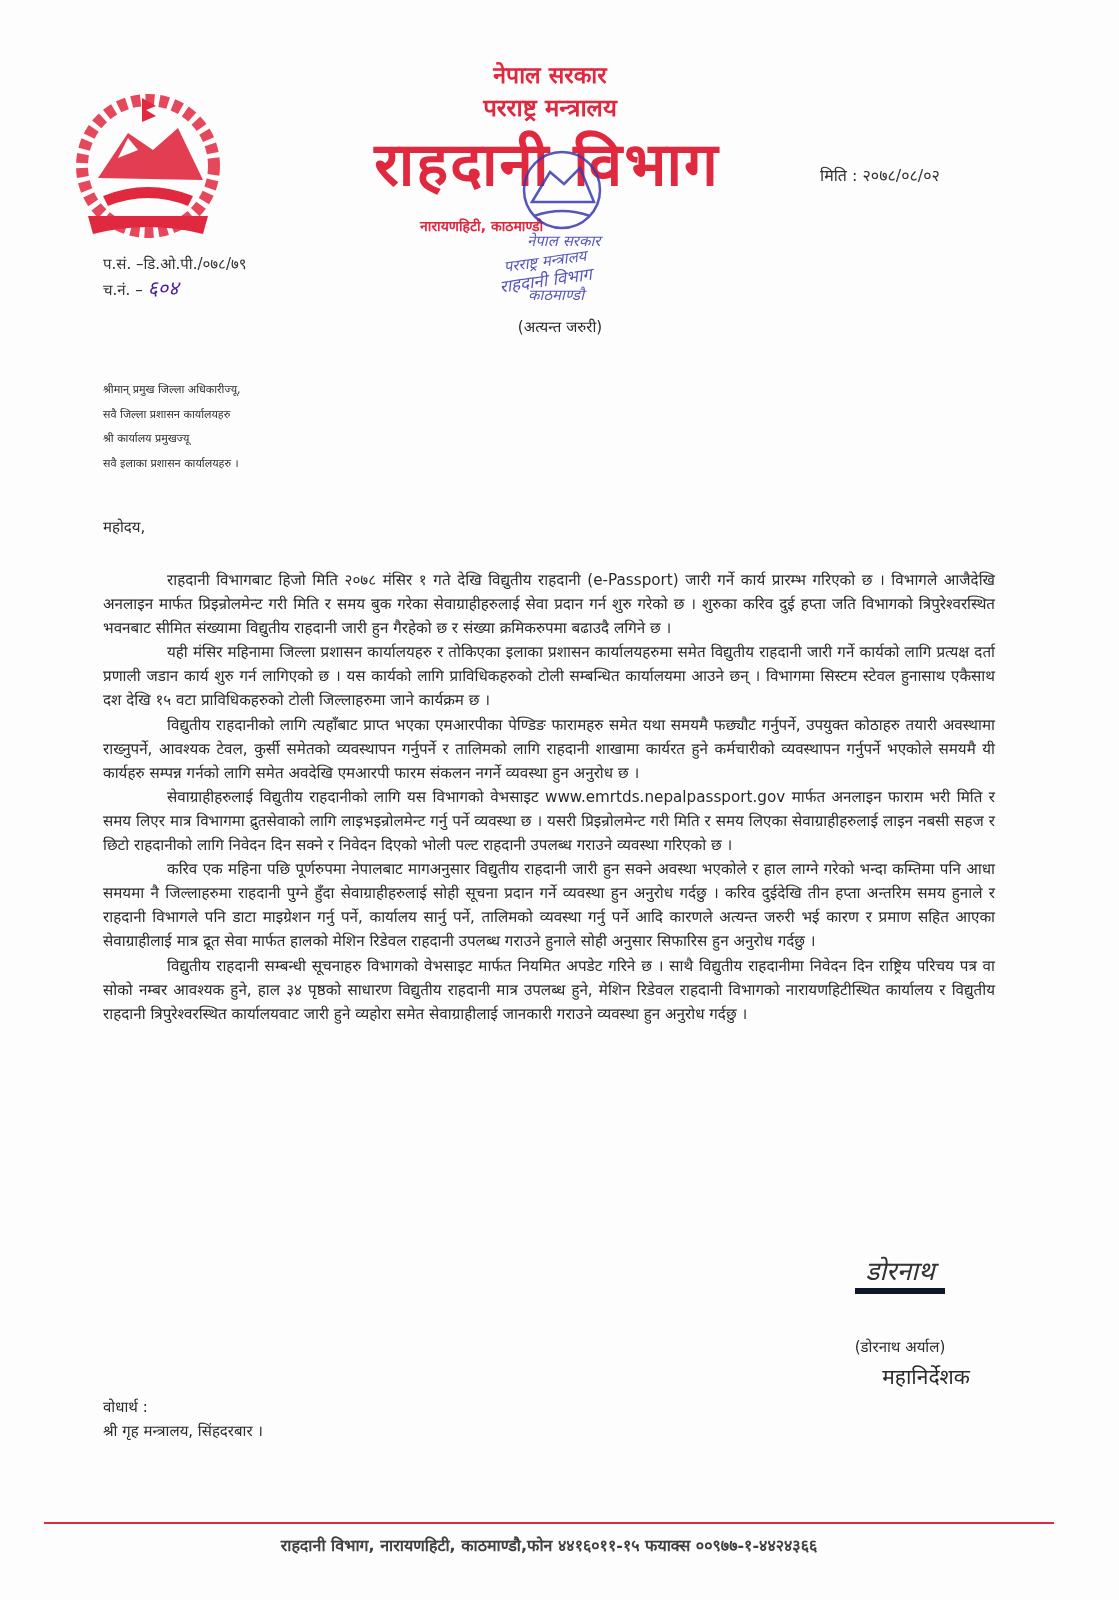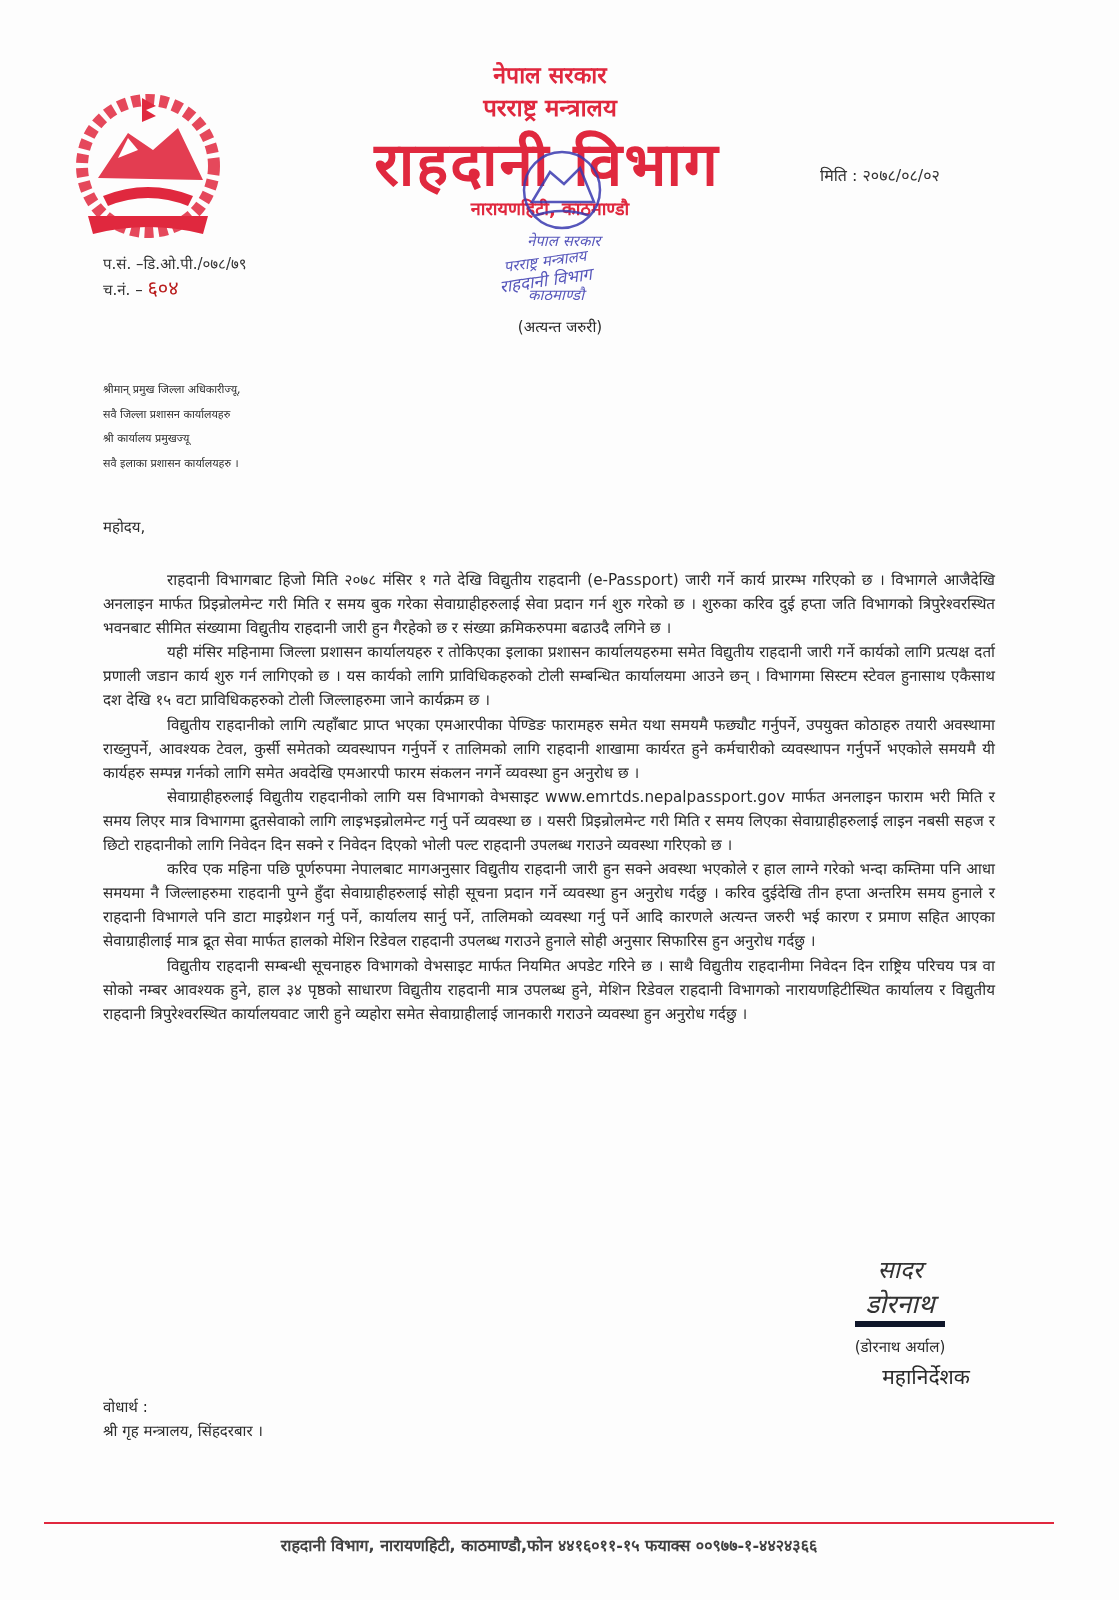--- a/index.html
+++ b/index.html
@@ -8,24 +8,24 @@
       background: #fdfdfd;
       position: relative;
       overflow: hidden;
       font-family: "DejaVu Sans", sans-serif;
       color: #2a2a2a;
     }
     .abs { position: absolute; }
     .hdr-line1 { left: 440px; top: 58px; width: 220px; text-align: center; font-size: 23px; font-weight: bold; color: #e0283e; }
     .hdr-line2 { left: 420px; top: 90px; width: 260px; text-align: center; font-size: 24px; font-weight: bold; color: #e0283e; }
     .hdr-main { left: 292px; top: 128px; width: 510px; text-align: center; font-size: 60px; font-weight: bold; color: #e0283e; letter-spacing: 2px; line-height: 72px; }
-    .hdr-addr { left: 420px; top: 196px; width: 260px; text-align: center; font-size: 18px; font-weight: bold; color: #e0283e; }
+    .hdr-addr { left: 420px; top: 216px; width: 260px; text-align: left; font-size: 14px; font-weight: bold; color: #e0283e; }
     .date { left: 820px; top: 164px; font-size: 16px; color: #333; text-align: center; }
     .ref { left: 103px; top: 252px; font-size: 15px; color: #333; line-height: 24px; }
-    .ref .hand { font-size: 20px; color: #b91c1c; }
+    .ref .hand { font-size: 20px; font-style: italic; color: #4c1d95; }
     .urgent { left: 470px; top: 316px; width: 180px; text-align: center; font-size: 15px; }
     .addressee { left: 103px; top: 378px; font-size: 11px; line-height: 24.5px; }
     .salutation { left: 103px; top: 516px; font-size: 15px; }
     .body { left: 103px; top: 568px; width: 892px; font-size: 15.2px; line-height: 24.1px; text-align: justify; }
     .body p { margin: 0; text-indent: 64px; }
     .sign { left: 790px; top: 1252px; width: 220px; text-align: center; }
     .sign .sadar { font-size: 24px; font-style: italic; color: #333; font-family: "DejaVu Serif", serif; }
     .sign .scribble { font-size: 26px; font-style: italic; color: #333; font-family: "DejaVu Serif", serif; border-bottom: 6px solid #0f172a; display: inline-block; padding: 0 10px; }
     .signer-name { left: 830px; top: 1336px; width: 140px; text-align: center; font-size: 15px; }
     .signer-title { left: 830px; top: 1362px; width: 140px; text-align: right; font-size: 21px; font-family: Liberation Serif, serif; }
@@ -96,21 +96,20 @@
 <div class="abs body">
   <p>राहदानी विभागबाट हिजो मिति २०७८ मंसिर १ गते देखि विद्युतीय राहदानी (e-Passport) जारी गर्ने कार्य प्रारम्भ गरिएको छ । विभागले आजैदेखि अनलाइन मार्फत प्रिइन्रोलमेन्ट गरी मिति र समय बुक गरेका सेवाग्राहीहरुलाई सेवा प्रदान गर्न शुरु गरेको छ । शुरुका करिव दुई हप्ता जति विभागको त्रिपुरेश्वरस्थित भवनबाट सीमित संख्यामा विद्युतीय राहदानी जारी हुन गैरहेको छ  र संख्या क्रमिकरुपमा बढाउदै लगिने छ ।</p>
   <p>यही मंसिर महिनामा जिल्ला प्रशासन कार्यालयहरु र तोकिएका इलाका प्रशासन कार्यालयहरुमा समेत विद्युतीय राहदानी जारी गर्ने कार्यको लागि प्रत्यक्ष दर्ता प्रणाली जडान कार्य शुरु गर्न लागिएको छ । यस कार्यको लागि प्राविधिकहरुको टोली सम्बन्धित कार्यालयमा आउने छन् । विभागमा सिस्टम स्टेवल हुनासाथ एकैसाथ दश देखि १५ वटा प्राविधिकहरुको टोली जिल्लाहरुमा जाने कार्यक्रम छ ।</p>
   <p>विद्युतीय राहदानीको लागि त्यहाँबाट प्राप्त भएका एमआरपीका पेण्डिङ फारामहरु समेत यथा समयमै फछ्यौट गर्नुपर्ने, उपयुक्त कोठाहरु तयारी अवस्थामा राख्नुपर्ने, आवश्यक टेवल, कुर्सी समेतको व्यवस्थापन गर्नुपर्ने र तालिमको लागि राहदानी शाखामा कार्यरत हुने कर्मचारीको व्यवस्थापन गर्नुपर्ने भएकोले समयमै यी कार्यहरु सम्पन्न गर्नको लागि समेत अवदेखि एमआरपी फारम संकलन नगर्ने व्यवस्था हुन अनुरोध छ ।</p>
   <p>सेवाग्राहीहरुलाई विद्युतीय राहदानीको लागि यस विभागको वेभसाइट www.emrtds.nepalpassport.gov मार्फत अनलाइन फाराम भरी मिति र समय लिएर मात्र विभागमा द्रुतसेवाको लागि लाइभइन्रोलमेन्ट गर्नु पर्ने व्यवस्था छ । यसरी प्रिइन्रोलमेन्ट गरी मिति र समय लिएका सेवाग्राहीहरुलाई लाइन नबसी सहज र छिटो राहदानीको लागि निवेदन दिन सक्ने र निवेदन दिएको भोली पल्ट राहदानी उपलब्ध गराउने व्यवस्था गरिएको छ ।</p>
   <p>करिव एक महिना पछि पूर्णरुपमा नेपालबाट मागअनुसार विद्युतीय राहदानी जारी हुन सक्ने अवस्था भएकोले र हाल लाग्ने गरेको भन्दा कम्तिमा पनि आधा समयमा नै जिल्लाहरुमा राहदानी पुग्ने हुँदा सेवाग्राहीहरुलाई सोही सूचना प्रदान गर्ने व्यवस्था हुन अनुरोध गर्दछु । करिव दुईदेखि तीन हप्ता अन्तरिम समय हुनाले र राहदानी विभागले पनि डाटा माइग्रेशन गर्नु पर्ने, कार्यालय सार्नु पर्ने, तालिमको व्यवस्था गर्नु पर्ने आदि कारणले अत्यन्त जरुरी भई कारण र प्रमाण सहित आएका सेवाग्राहीलाई मात्र द्रूत सेवा मार्फत हालको मेशिन रिडेवल राहदानी उपलब्ध गराउने हुनाले सोही अनुसार सिफारिस हुन अनुरोध गर्दछु ।</p>
   <p>विद्युतीय राहदानी सम्बन्धी सूचनाहरु विभागको वेभसाइट मार्फत नियमित अपडेट गरिने छ ।  साथै विद्युतीय राहदानीमा निवेदन दिन राष्ट्रिय परिचय पत्र वा सोको नम्बर आवश्यक हुने, हाल ३४ पृष्ठको साधारण विद्युतीय राहदानी मात्र उपलब्ध हुने, मेशिन रिडेवल राहदानी विभागको नारायणहिटीस्थित कार्यालय र विद्युतीय राहदानी त्रिपुरेश्वरस्थित कार्यालयवाट जारी हुने व्यहोरा समेत सेवाग्राहीलाई जानकारी गराउने व्यवस्था हुन अनुरोध गर्दछु ।</p>
 </div>
 
 <div class="abs sign">
-  <div class="sadar">सादर</div>
   <div class="scribble">डोरनाथ</div>
 </div>
 <div class="abs signer-name">(डोरनाथ अर्याल)</div>
 <div class="abs signer-title">महानिर्देशक</div>
 
 <div class="abs cc-label">वोधार्थ :</div>
 <div class="abs cc-item">श्री गृह मन्त्रालय, सिंहदरबार ।</div>
 
 <div class="abs footer-line"></div>
 <div class="abs footer">राहदानी विभाग, नारायणहिटी, काठमाण्डौ,फोन ४४१६०११-१५ फयाक्स ००९७७-१-४४२४३६६</div>

